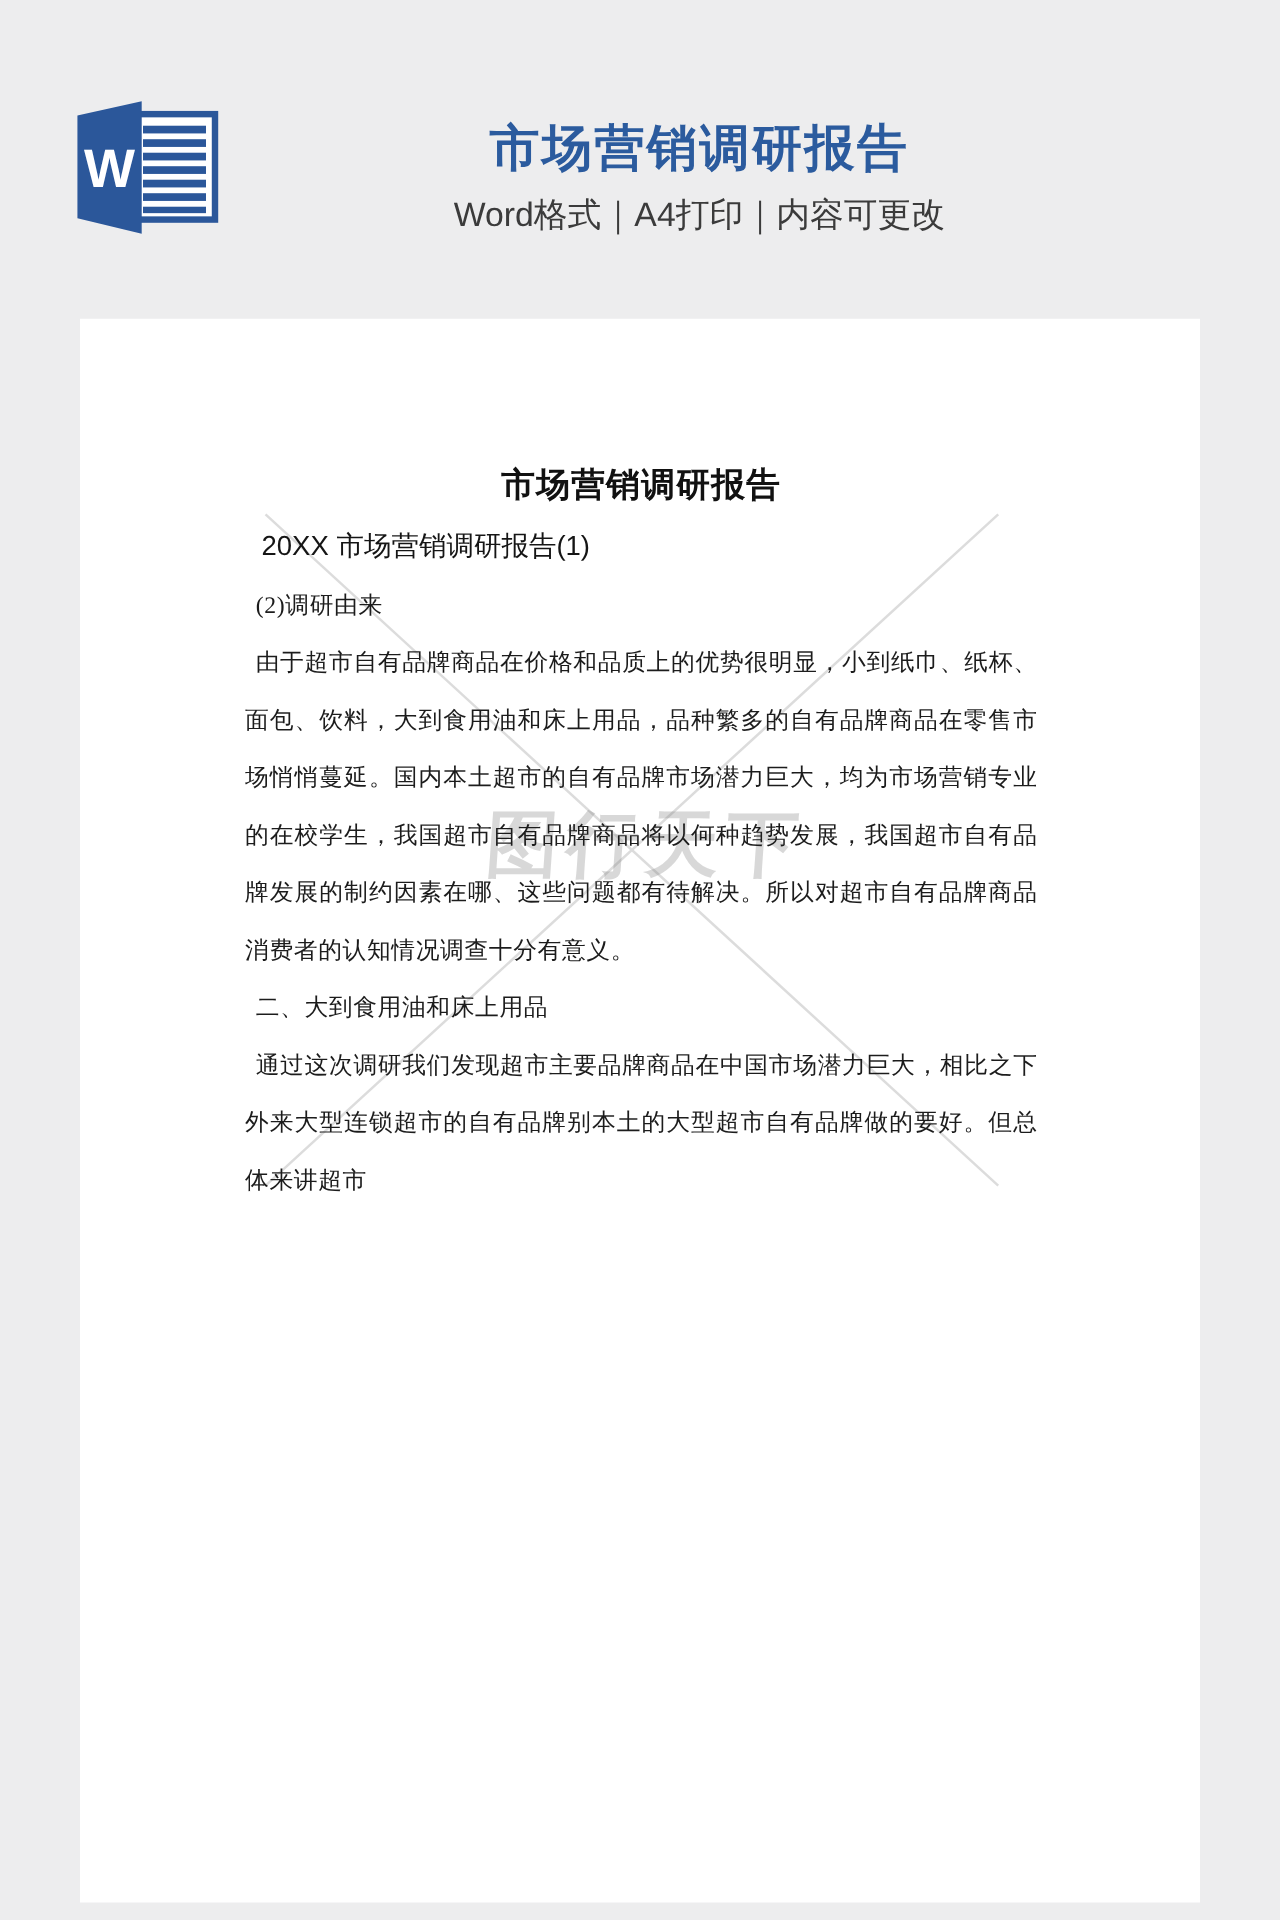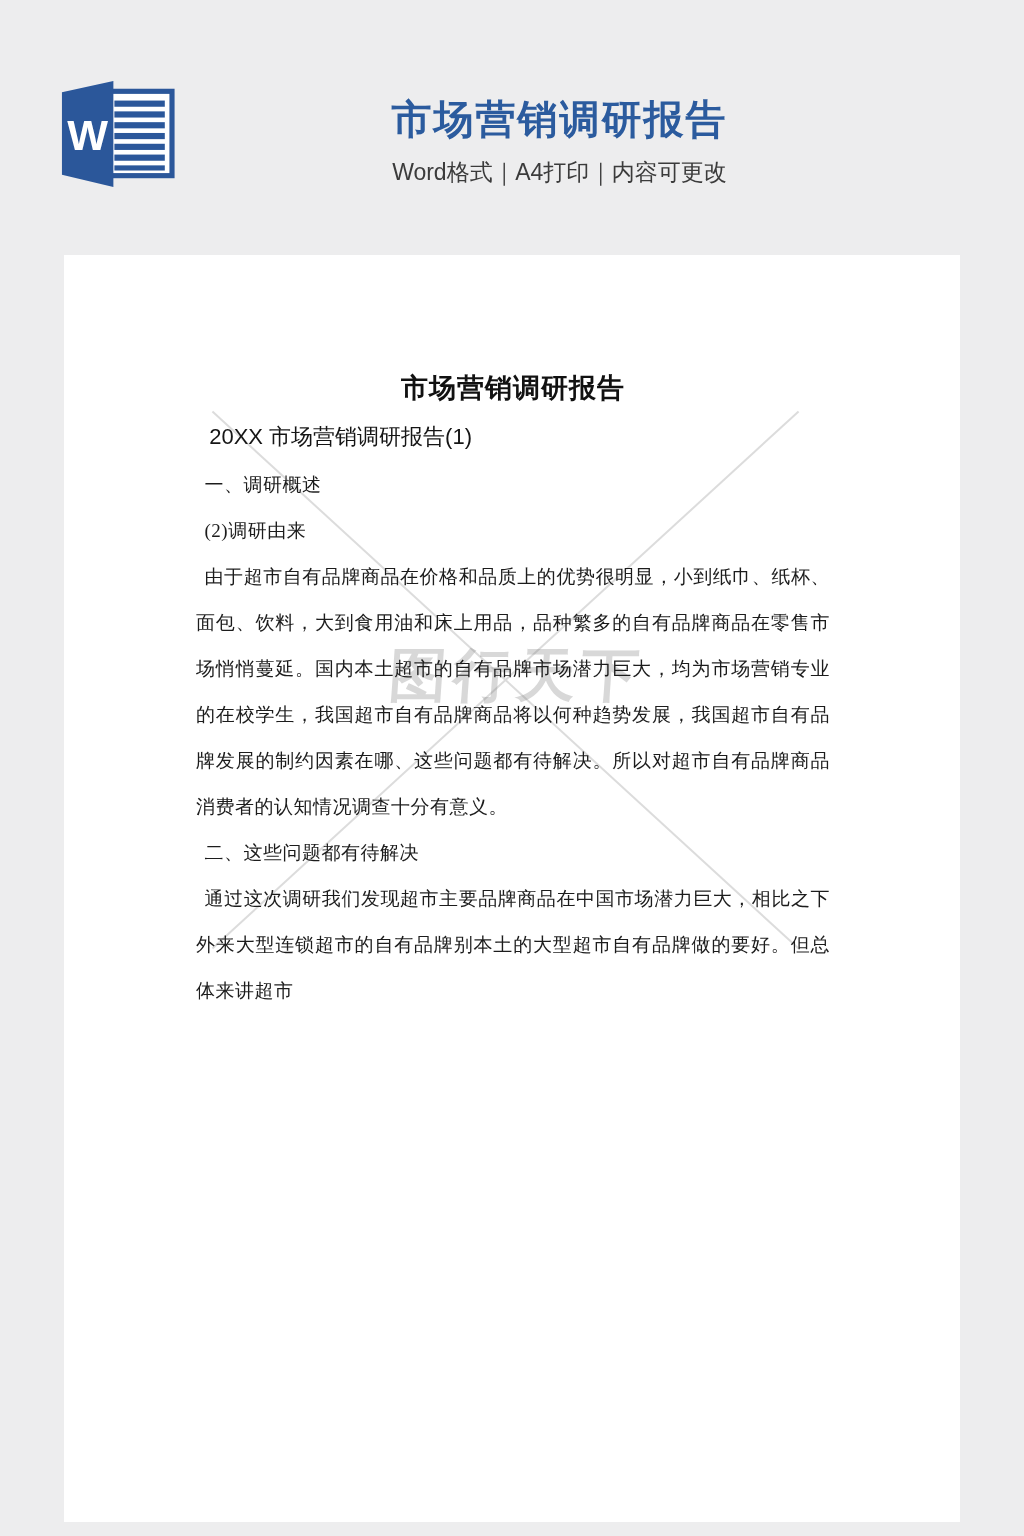--- a/index.html
+++ b/index.html
@@ -13,21 +13,21 @@
 
   
   .header { display: flex; height: 255px; }
   .word-icon { margin: 80px 0 0 55px; width: 126px; height: 108px; flex: 0 0 auto; }
   .header-titles { flex: 1 1 auto; margin-right: 86px; text-align: center; padding-top: 96px; }
   .header-title {
     font-size: 40px; font-weight: 700; color: #2b5b9e;
     letter-spacing: 2px; line-height: 46px;
   }
   .header-subtitle {
-    margin-top: 14px; font-size: 23px; color: #3b3b3b; line-height: 32px;
+    margin-top: 14px; font-size: 27px; color: #3b3b3b; line-height: 32px;
     font-weight: 400;
   }
 
   
   .doc-card {
     position: absolute; left: 64px; top: 255px;
     width: 896px; height: 1267px;
     background: #ffffff;
     padding: 113px 130px 0 132px;
   }
@@ -101,19 +101,18 @@
 
 <div class="doc-card">
 
   <div class="wm-line wm-line-a"></div>
   <div class="wm-line wm-line-b"></div>
   <div class="wm-text">图行天下</div>
 
   <div class="doc-content">
     <h1 class="doc-title">市场营销调研报告</h1>
     <h2 class="blk-heading">20XX 市场营销调研报告(1)</h2>
-    <p class="blk">一、调研概述</p>
     <p class="blk">(2)调研由来</p>
     <p class="blk">由于超市自有品牌商品在价格和品质上的优势很明显，小到纸巾、纸杯、面包、饮料，大到食用油和床上用品，品种繁多的自有品牌商品在零售市场悄悄蔓延。国内本土超市的自有品牌市场潜力巨大，均为市场营销专业的在校学生，我国超市自有品牌商品将以何种趋势发展，我国超市自有品牌发展的制约因素在哪、这些问题都有待解决。所以对超市自有品牌商品消费者的认知情况调查十分有意义。</p>
-    <p class="blk">二、这些问题都有待解决</p>
+    <p class="blk">二、大到食用油和床上用品</p>
     <p class="blk">通过这次调研我们发现超市主要品牌商品在中国市场潜力巨大，相比之下外来大型连锁超市的自有品牌别本土的大型超市自有品牌做的要好。但总体来讲超市</p>
   </div>
 </div>
 
 </body></html>

